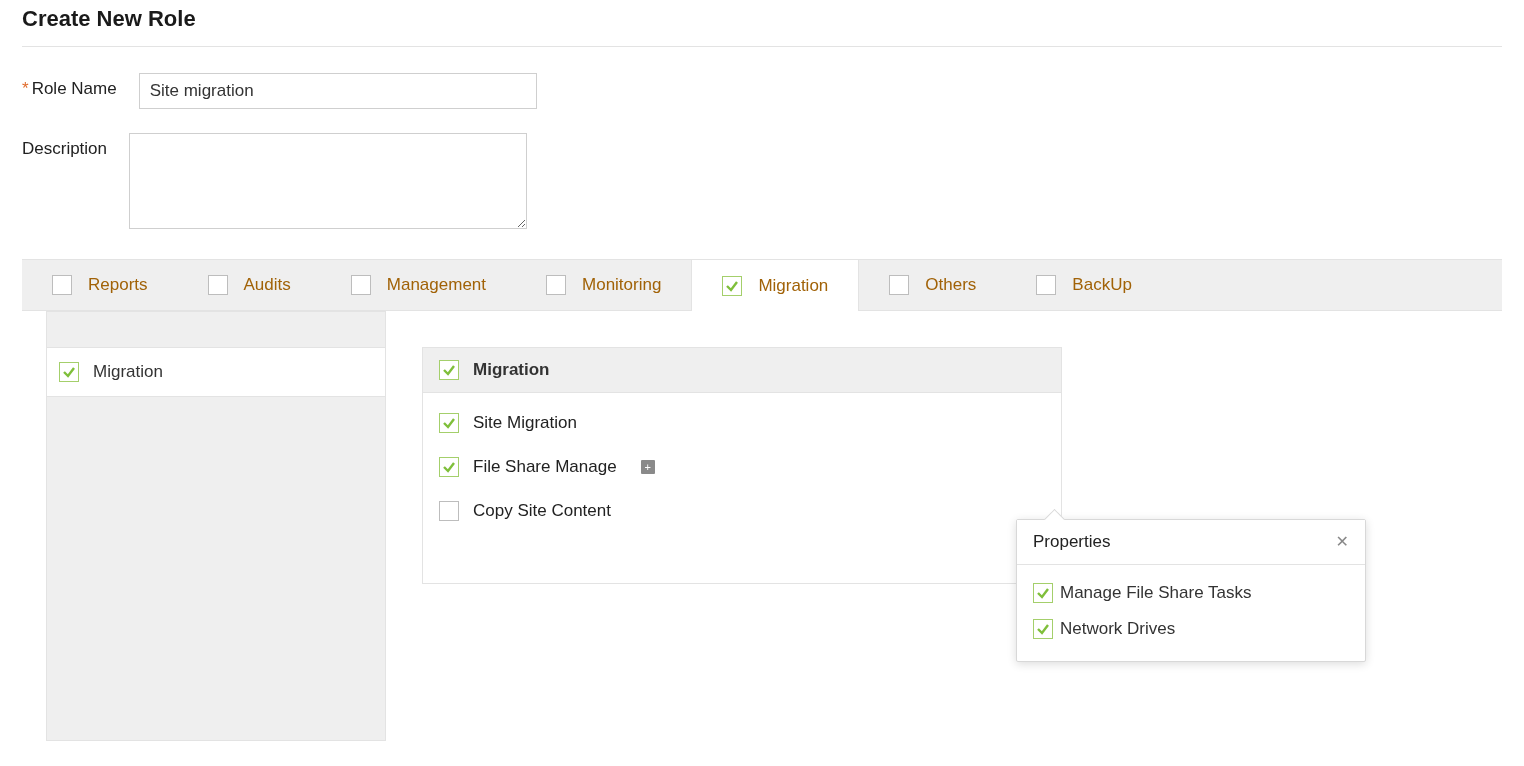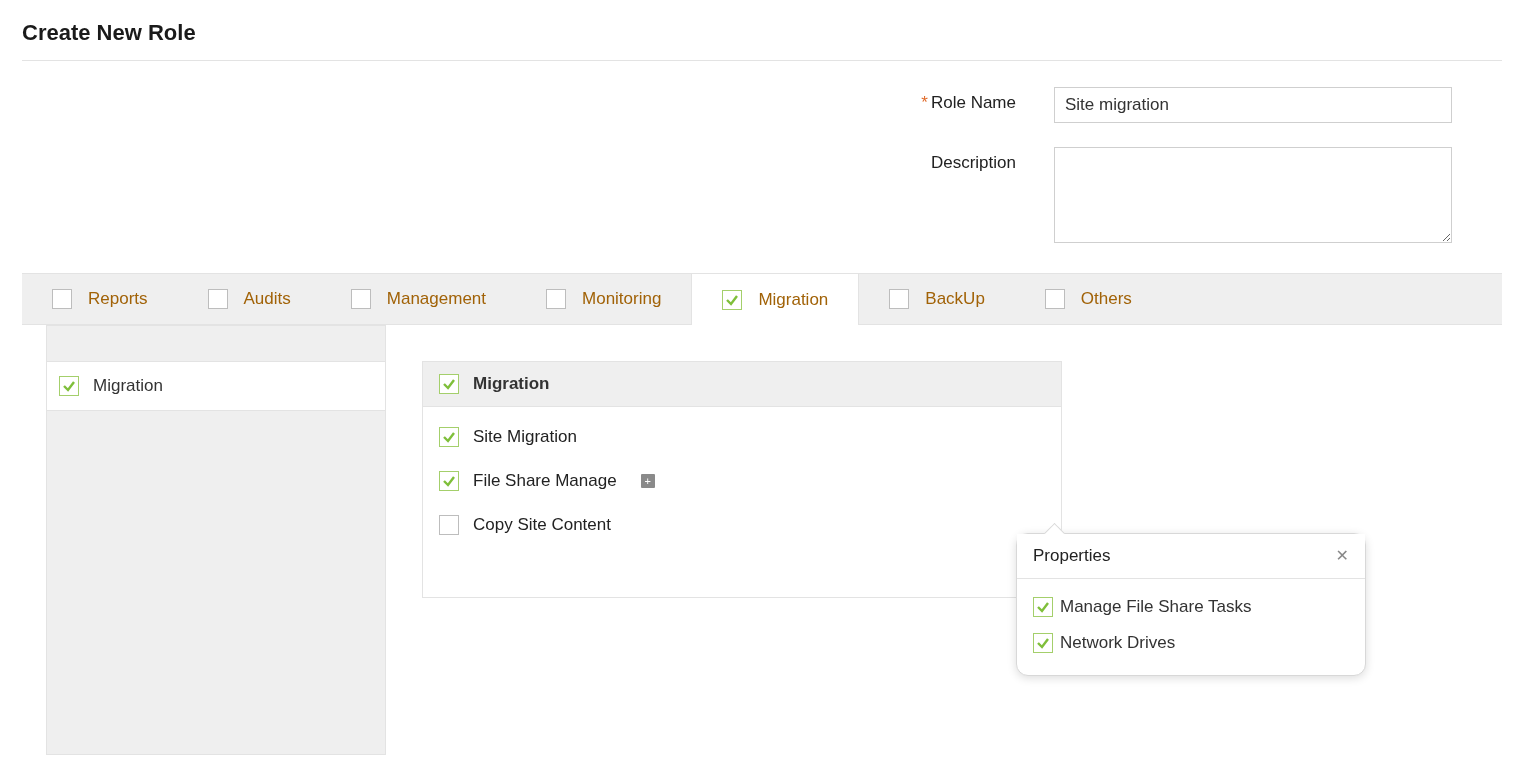--- a/index.html
+++ b/index.html
@@ -7,21 +7,21 @@
   }
   body {
     margin: 0;
     font-family: "Segoe UI", Tahoma, sans-serif;
     font-size: 16px;
     color: #333;
     background: #fff;
     width: 1524px;
   }
   .page {
-    padding: 20px 22px 0 22px;
+    padding: 6px 22px 0 22px;
   }
   h1.title {
     font-size: 22px;
     font-weight: 600;
     margin: 0 0 14px 0;
     color: #1a1a1a;
   }
   .rule {
     border: none;
     border-top: 1px solid #e3e3e3;
@@ -29,22 +29,20 @@
   }
   .form-area {
     display: flex;
     flex-direction: column;
     gap: 24px;
     margin-bottom: 30px;
   }
   .form-row {
     display: flex;
     align-items: flex-start;
-    justify-content: flex-end;
-    gap: 16px;
   }
   .form-label {
     text-align: right;
     padding-right: 22px;
     padding-top: 6px;
     font-size: 17px;
     color: #222;
     white-space: nowrap;
   }
   .req {
@@ -193,21 +191,21 @@
     flex: 0 0 auto;
   }
 
   
   .popover {
     position: absolute;
     width: 350px;
     background: #fff;
     border: 1px solid #d8d8d8;
     box-shadow: 0 2px 10px rgba(0,0,0,0.14);
-    border-radius: 12px;
+    border-radius: 2px;
     left: 630px;
     top: 208px;
   }
   .popover:before {
     content: "";
     position: absolute;
     top: -8px;
     left: 30px;
     width: 14px;
     height: 14px;
@@ -287,25 +285,25 @@
     <div class="tab active">
       <span class="cb checked">
           <svg width="14" height="14" viewBox="0 0 14 14">
             <polyline points="2,7 6,11 12,3" fill="none" stroke="#7fbf3a" stroke-width="2.4"></polyline>
           </svg>
         </span>
       <span>Migration</span>
     </div>
     <div class="tab">
       <span class="cb"></span>
+      <span>Others</span>
+    </div>
+    <div class="tab">
+      <span class="cb"></span>
       <span>BackUp</span>
-    </div>
-    <div class="tab">
-      <span class="cb"></span>
-      <span>Others</span>
     </div>
   </div>
 
   <div class="content-area">
     <div class="side-panel">
       <div class="side-header"></div>
       <div class="side-item">
         <span class="cb checked">
             <svg width="14" height="14" viewBox="0 0 14 14">
               <polyline points="2,7 6,11 12,3" fill="none" stroke="#7fbf3a" stroke-width="2.4"></polyline>

